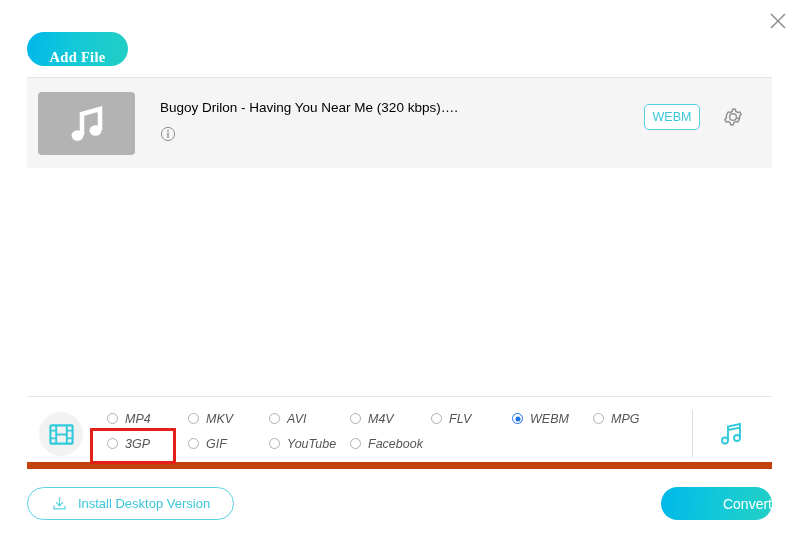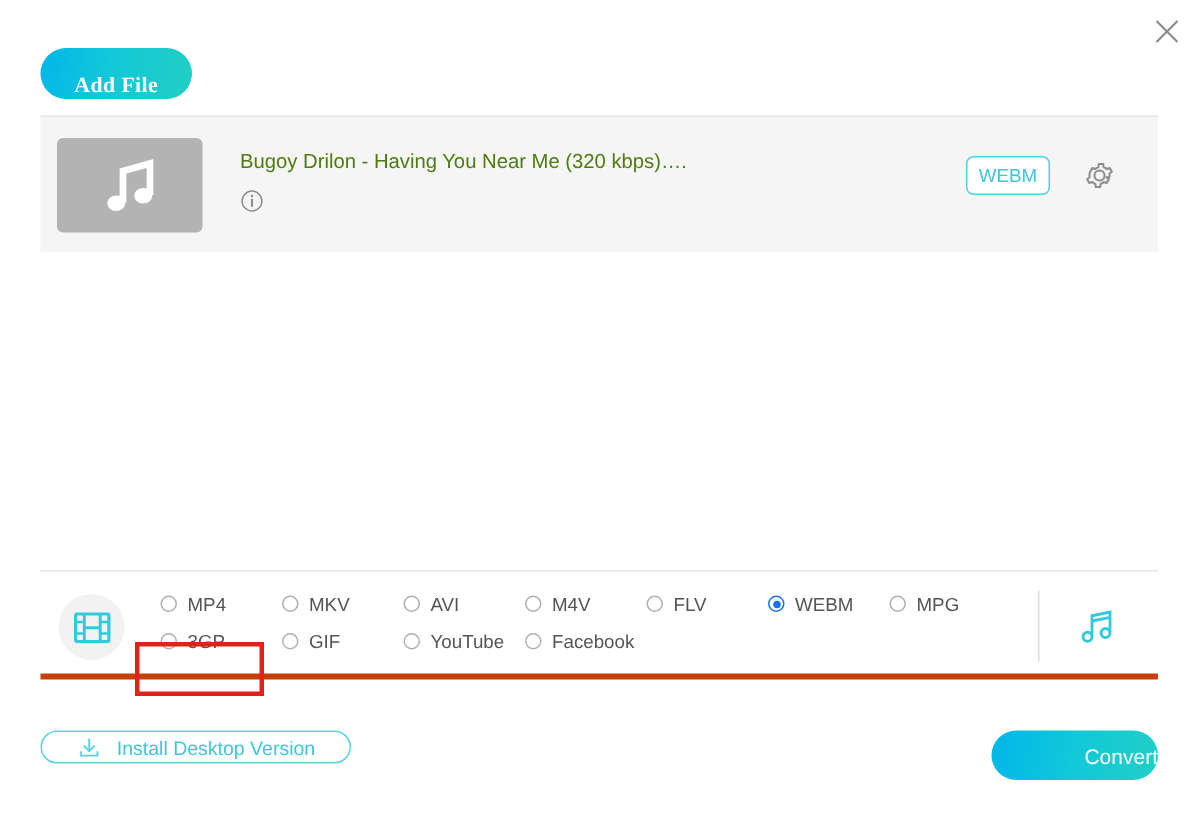--- a/index.html
+++ b/index.html
@@ -78,21 +78,21 @@
     border-radius: 4px;
     display: flex;
     align-items: center;
     justify-content: center;
   }
   .file-title {
     position: absolute;
     left: 133px;
     top: 22px;
     font-size: 13.5px;
-    color: #4d7c0f;
+    color: #000000;
     white-space: nowrap;
   }
   .file-info-icon {
     position: absolute;
     left: 133px;
     top: 48px;
     width: 16px;
     height: 16px;
     cursor: pointer;
   }
@@ -119,26 +119,27 @@
     top: 28px;
     width: 22px;
     height: 22px;
     cursor: pointer;
   }
 
   
   .format-bar {
     position: absolute;
     left: 27px;
-    top: 380px;
+    top: 396px;
     width: 745px;
     height: 73px;
     border-top: 1px solid #e6e6e6;
-    border-bottom: 4px solid #c2410c;
+    border-bottom: 7px solid #c2410c;
     box-sizing: border-box;
+    font-style: italic;
   }
   .media-type-icon {
     position: absolute;
     left: 12px;
     top: 15px;
     width: 44px;
     height: 44px;
     border-radius: 50%;
     background: #f2f2f2;
     display: flex;
@@ -219,21 +220,21 @@
     box-sizing: border-box;
     pointer-events: none;
   }
 
   
   .install-btn {
     position: absolute;
     left: 27px;
     top: 487px;
     width: 207px;
-    height: 22px;
+    height: 33px;
     border: 1px solid #5ad2e2;
     border-radius: 17px;
     background: #ffffff;
     color: #3cc7da;
     font-size: 13px;
     display: flex;
     align-items: center;
     justify-content: center;
     gap: 10px;
     cursor: pointer;

